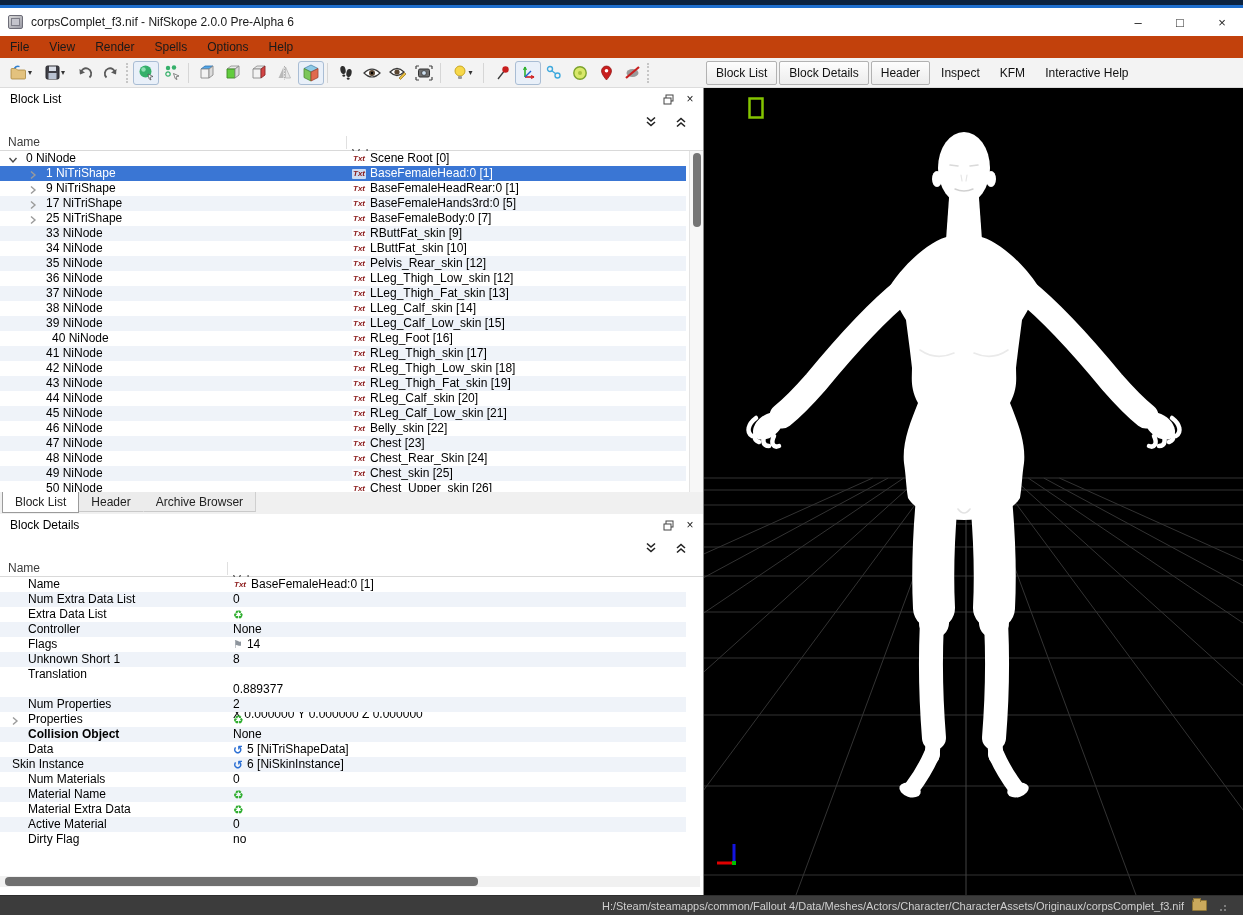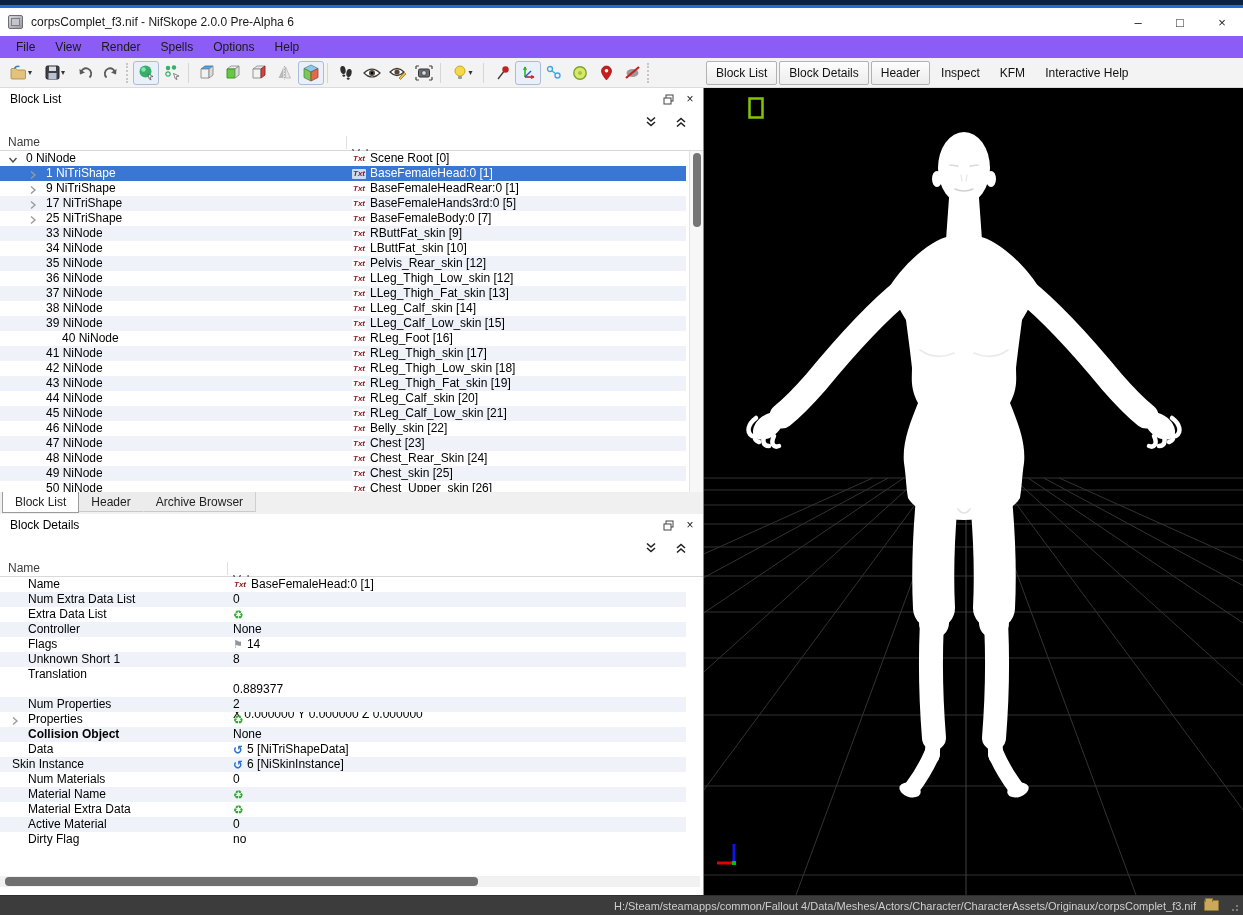--- a/index.html
+++ b/index.html
@@ -7,21 +7,21 @@
   body { font-family:"Liberation Sans","DejaVu Sans",sans-serif; font-size:12px; color:#111; background:#f0f0f0; position:relative; }
 
   
   .top-strip { height:8px; background:#0c2340; border-bottom:3px solid #1f6fce; }
   .titlebar { height:28px; background:#fff; display:flex; align-items:center; padding-left:8px; }
   .app-icon { width:15px; height:14px; background:linear-gradient(135deg,#d8d8d8,#9a9aa4); border:1px solid #6d6d78; border-radius:2px; margin-right:8px; position:relative; }
   .app-icon:after { content:""; position:absolute; inset:2px; border:1px solid #7d7d88; background:#c4c4cc; }
   .title-text { font-size:12px; color:#1a1a1a; }
   .win-controls { margin-left:auto; display:flex; height:100%; }
   .win-btn { width:42px; display:flex; align-items:center; justify-content:center; font-size:13px; color:#222; }
-  .menubar { height:22px; background:#8b5cf6; display:flex; align-items:center; padding-left:6px; }
+  .menubar { height:22px; background:#c2410c; display:flex; align-items:center; }
   .menu-item { padding:2px 10px; color:#1a1a1a; }
 
   
   .toolbar { height:30px; background:#f3f3f3; border-bottom:1px solid #dcdcdc; display:flex; align-items:center; padding-left:4px; }
   .tb { width:26px; height:24px; display:flex; align-items:center; justify-content:center; position:relative; }
   .tb.w { width:34px; }
   .tb.checked { border:1px solid #a9bdd4; background:#e9f0f9; border-radius:3px; }
   .caret { font-size:8px; color:#333; margin-left:1px; }
   .sep { width:5px; height:20px; margin:0 2px; border-left:2px dotted #c6c6c6; }
   .sep2 { width:3px; height:20px; margin:0 3px; border-left:1px solid #d6d6d6; }
@@ -71,21 +71,21 @@
   .dtab { height:21px; padding:3px 12px 0; font-size:12px; color:#222; border:1px solid #b0b0b0; border-top:none; background:#ececec; margin-right:-1px; }
   .dtab.active { background:#fff; border-color:#9b9b9b; position:relative; z-index:2; }
   .dtab:not(.active){ border-color:transparent transparent #c9c9c9 transparent; border-right:1px solid #cfcfcf; height:20px; }
 
   
   #bd-rows { height:290px; }
   .hscroll { position:absolute; left:0; bottom:8px; width:700px; height:11px; background:#f1f1f1; }
   .hscroll .thumb { position:absolute; left:5px; top:1px; height:9px; width:473px; background:#6f6f6f; border-radius:4px; }
 
   
-  .statusbar { height:20px; background:#3c3c3c; border-top:1px solid #2e2e2e; display:flex; align-items:center; justify-content:flex-end; gap:8px; padding-right:4px; }
+  .statusbar { height:20px; background:#3c3c3c; border-top:1px solid #2e2e2e; display:flex; align-items:center; justify-content:flex-end; gap:8px; padding-right:16px; }
   .status-text { color:#cfcfcf; font-size:11px; white-space:nowrap; }
   .folder-ico { width:15px; height:11px; background:#caa95c; border:1px solid #8f7536; border-radius:1px; position:relative; }
   .folder-ico:before { content:""; position:absolute; top:-3px; left:0; width:6px; height:3px; background:#caa95c; border:1px solid #8f7536; border-bottom:none; }
   .grip { width:12px; height:12px; position:relative; }
   .grip i { position:absolute; width:2px; height:2px; background:#7d7d7d; }
   .grip i:nth-child(1){ right:1px; bottom:1px; } .grip i:nth-child(2){ right:5px; bottom:1px; } .grip i:nth-child(3){ right:1px; bottom:5px; }
 </style>
 </head>
 <body>
 
@@ -408,21 +408,21 @@
             </span>
           </div>
           <div class="tr alt">
             <span class="cell-name" style="left: 46px;">39 NiNode</span>
             <span class="cell-val" style="left: 352px;">
               <span class="i-txt">Txt</span>
               <span>LLeg_Calf_Low_skin [15]</span>
             </span>
           </div>
           <div class="tr">
-            <span class="cell-name" style="left: 62px;">40 NiNode</span>
+            <span class="cell-name" style="left: 52px;">40 NiNode</span>
             <span class="cell-val" style="left: 352px;">
               <span class="i-txt">Txt</span>
               <span>RLeg_Foot [16]</span>
             </span>
           </div>
           <div class="tr alt">
             <span class="cell-name" style="left: 46px;">41 NiNode</span>
             <span class="cell-val" style="left: 352px;">
               <span class="i-txt">Txt</span>
               <span>RLeg_Thigh_skin [17]</span>

